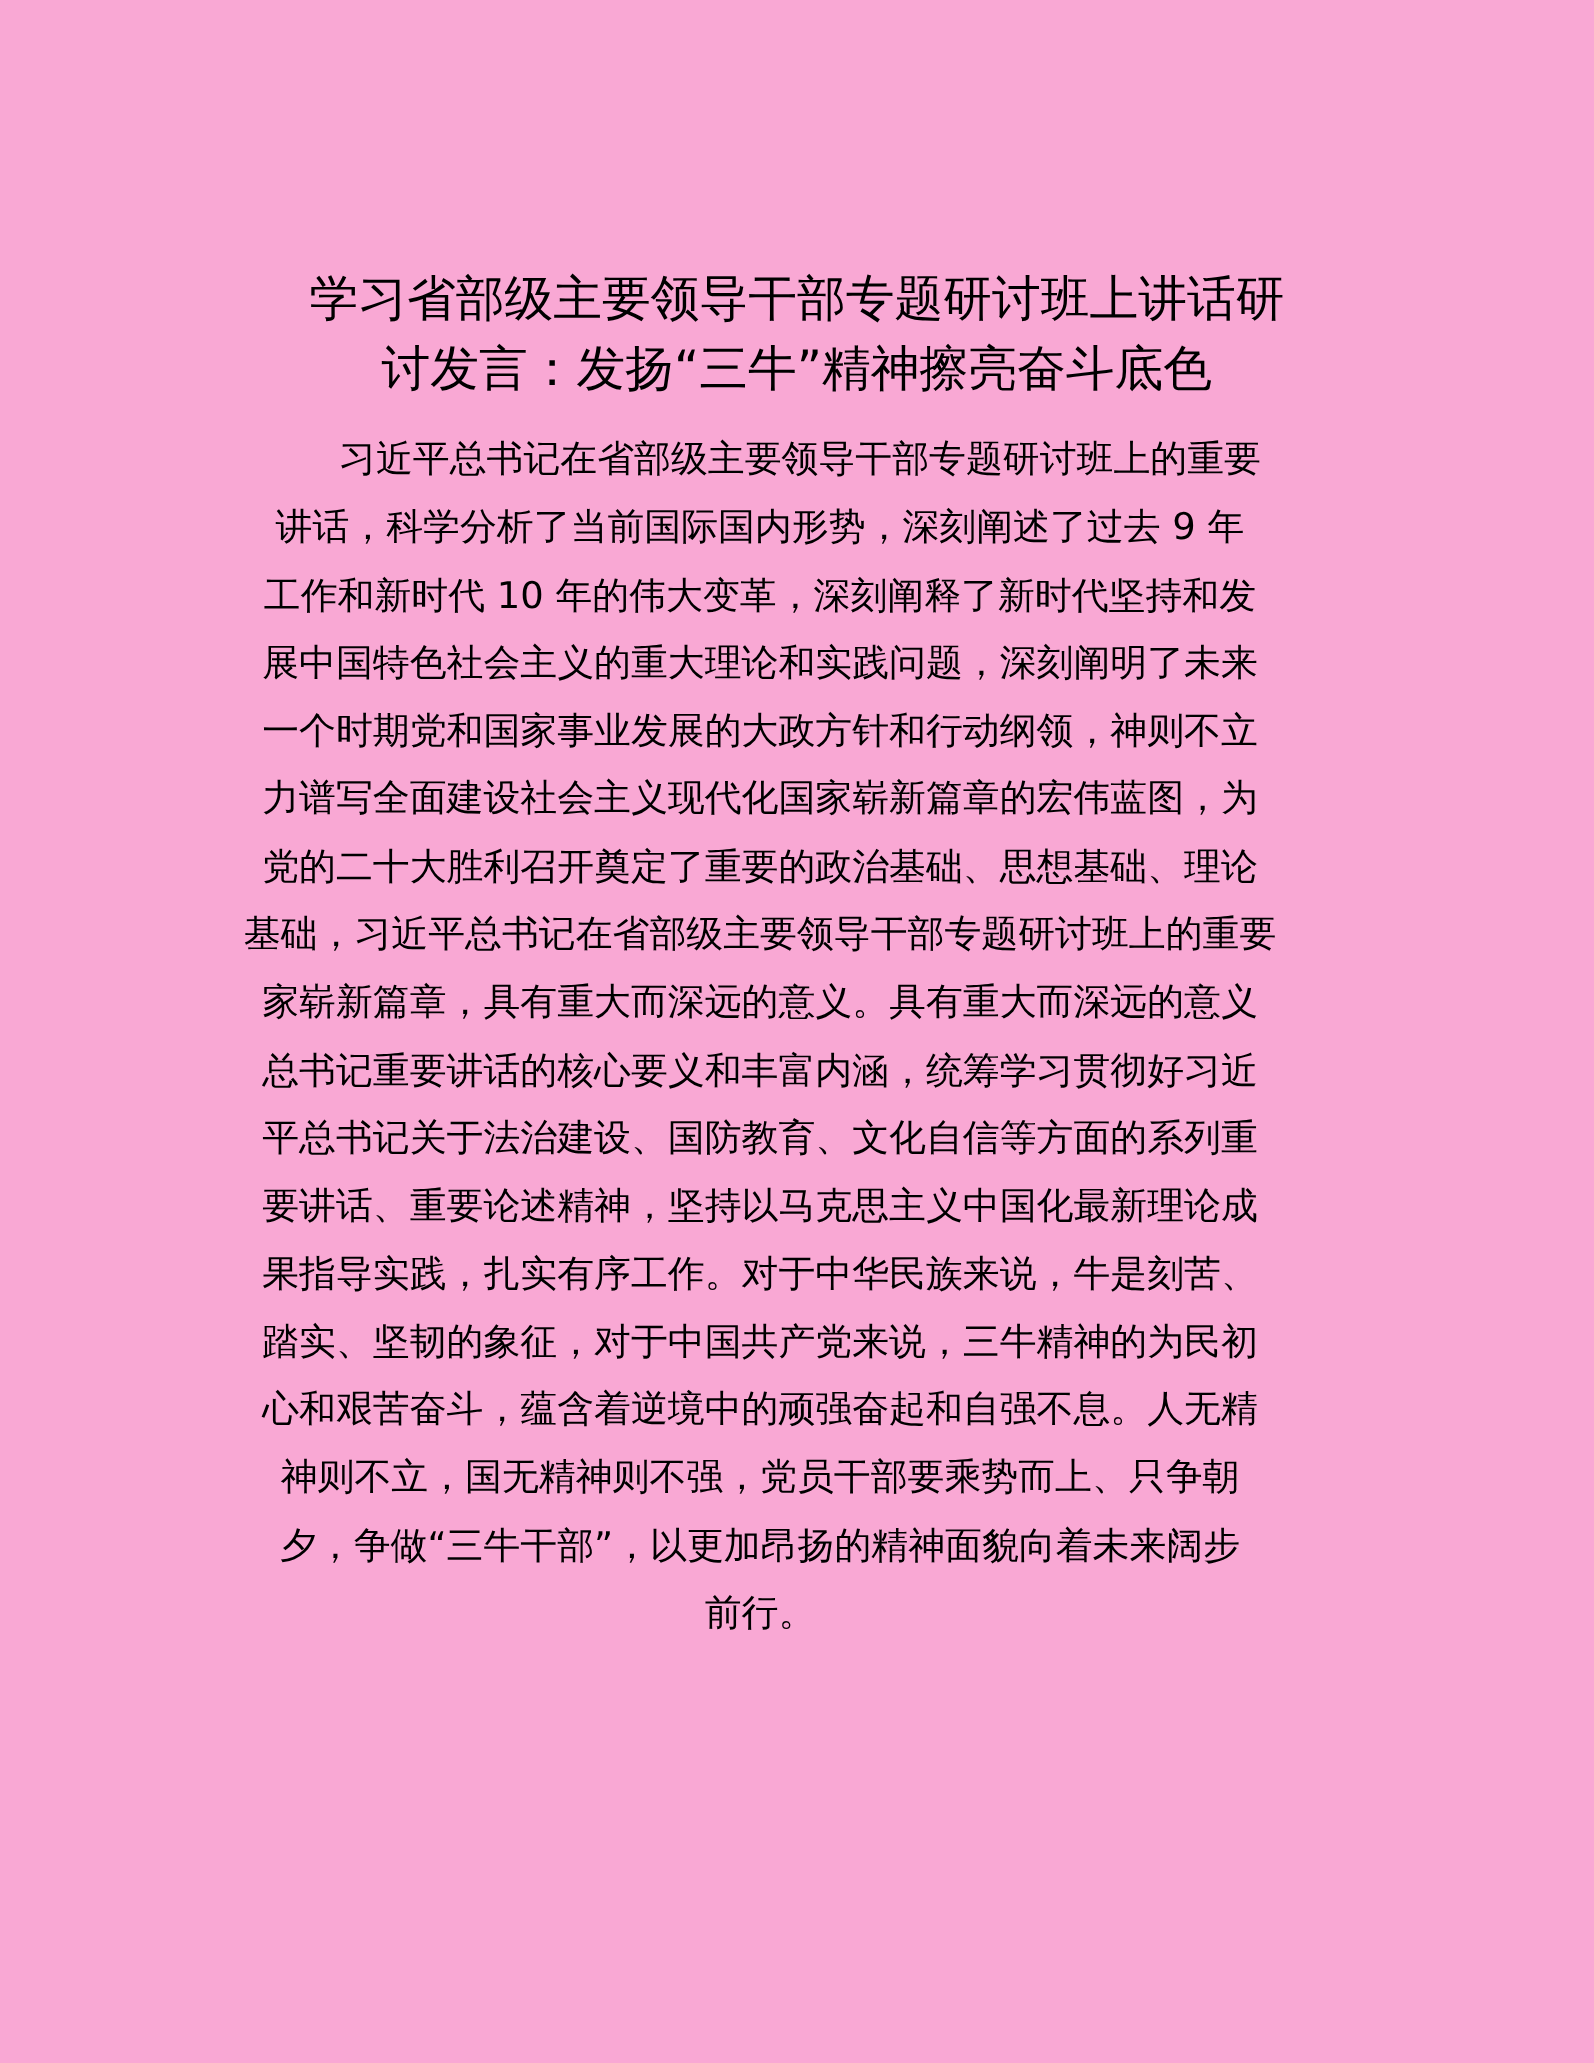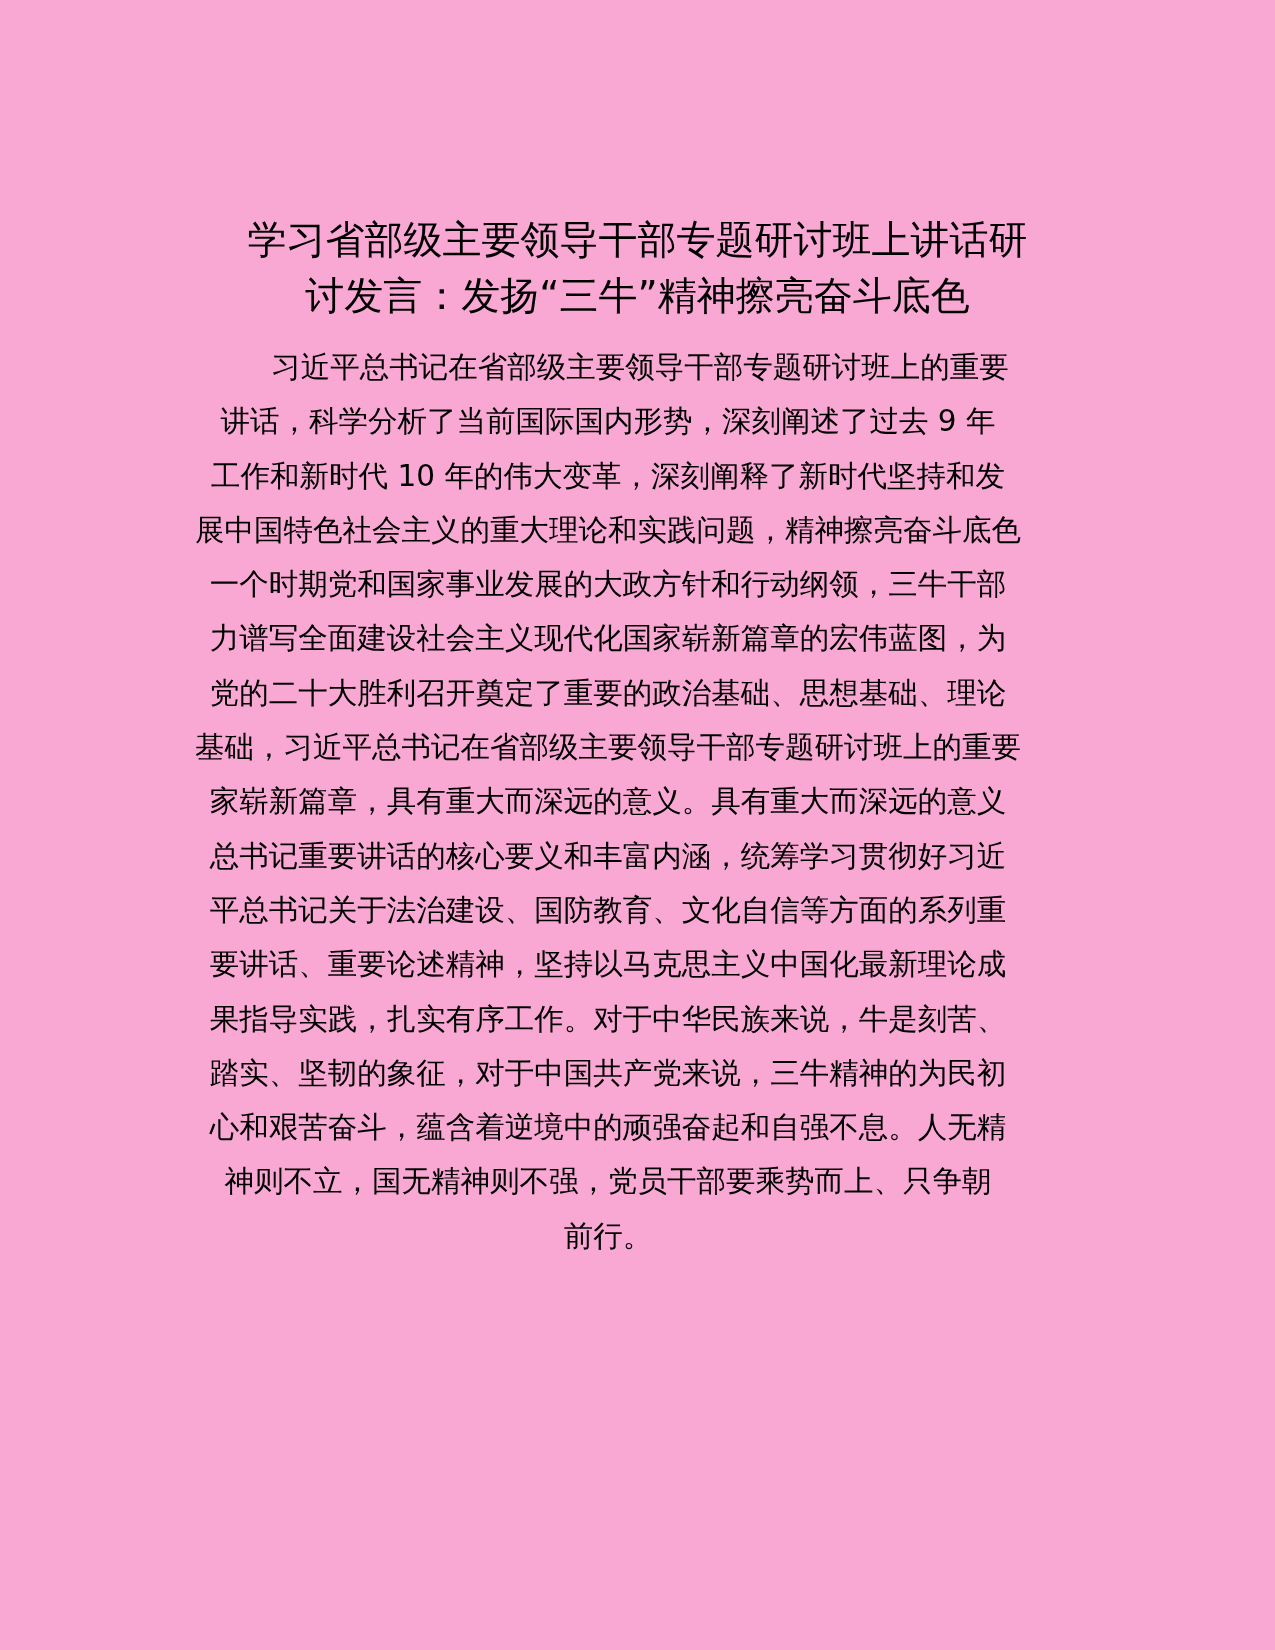--- a/index.html
+++ b/index.html
@@ -19,28 +19,29 @@
 <div class="page">
   <div class="title" style="top:212px;">
     <span class="line">学习省部级主要领导干部专题研讨班上讲话研</span>
     <span class="line">讨发言：发扬“三牛”精神擦亮奋斗底色</span>
   </div>
 
   <div class="body">
     <span class="line indent">习近平总书记在省部级主要领导干部专题研讨班上的重要</span>
     <span class="line">讲话，科学分析了当前国际国内形势，深刻阐述了过去 9 年</span>
     <span class="line">工作和新时代 10 年的伟大变革，深刻阐释了新时代坚持和发</span>
-    <span class="line">展中国特色社会主义的重大理论和实践问题，精神擦亮奋斗底色</span>
-    <span class="line">一个时期党和国家事业发展的大政方针和行动纲领，三牛干部</span>
+    <span class="line">展中国特色社会主义的重大理论和实践问题，深刻阐明了未来</span>
+    <span class="line">一个时期党和国家事业发展的大政方针和行动纲领，神则不立</span>
     <span class="line">力谱写全面建设社会主义现代化国家崭新篇章的宏伟蓝图，为</span>
     <span class="line">党的二十大胜利召开奠定了重要的政治基础、思想基础、理论</span>
     <span class="line">基础，习近平总书记在省部级主要领导干部专题研讨班上的重要</span>
     <span class="line">家崭新篇章，具有重大而深远的意义。具有重大而深远的意义</span>
     <span class="line">总书记重要讲话的核心要义和丰富内涵，统筹学习贯彻好习近</span>
     <span class="line">平总书记关于法治建设、国防教育、文化自信等方面的系列重</span>
     <span class="line">要讲话、重要论述精神，坚持以马克思主义中国化最新理论成</span>
     <span class="line">果指导实践，扎实有序工作。对于中华民族来说，牛是刻苦、</span>
     <span class="line">踏实、坚韧的象征，对于中国共产党来说，三牛精神的为民初</span>
     <span class="line">心和艰苦奋斗，蕴含着逆境中的顽强奋起和自强不息。人无精</span>
     <span class="line">神则不立，国无精神则不强，党员干部要乘势而上、只争朝</span>
+    <span class="line">夕，争做“三牛干部”，以更加昂扬的精神面貌向着未来阔步</span>
     <span class="line">前行。</span>
   </div>
 </div>
 
 </body></html>

